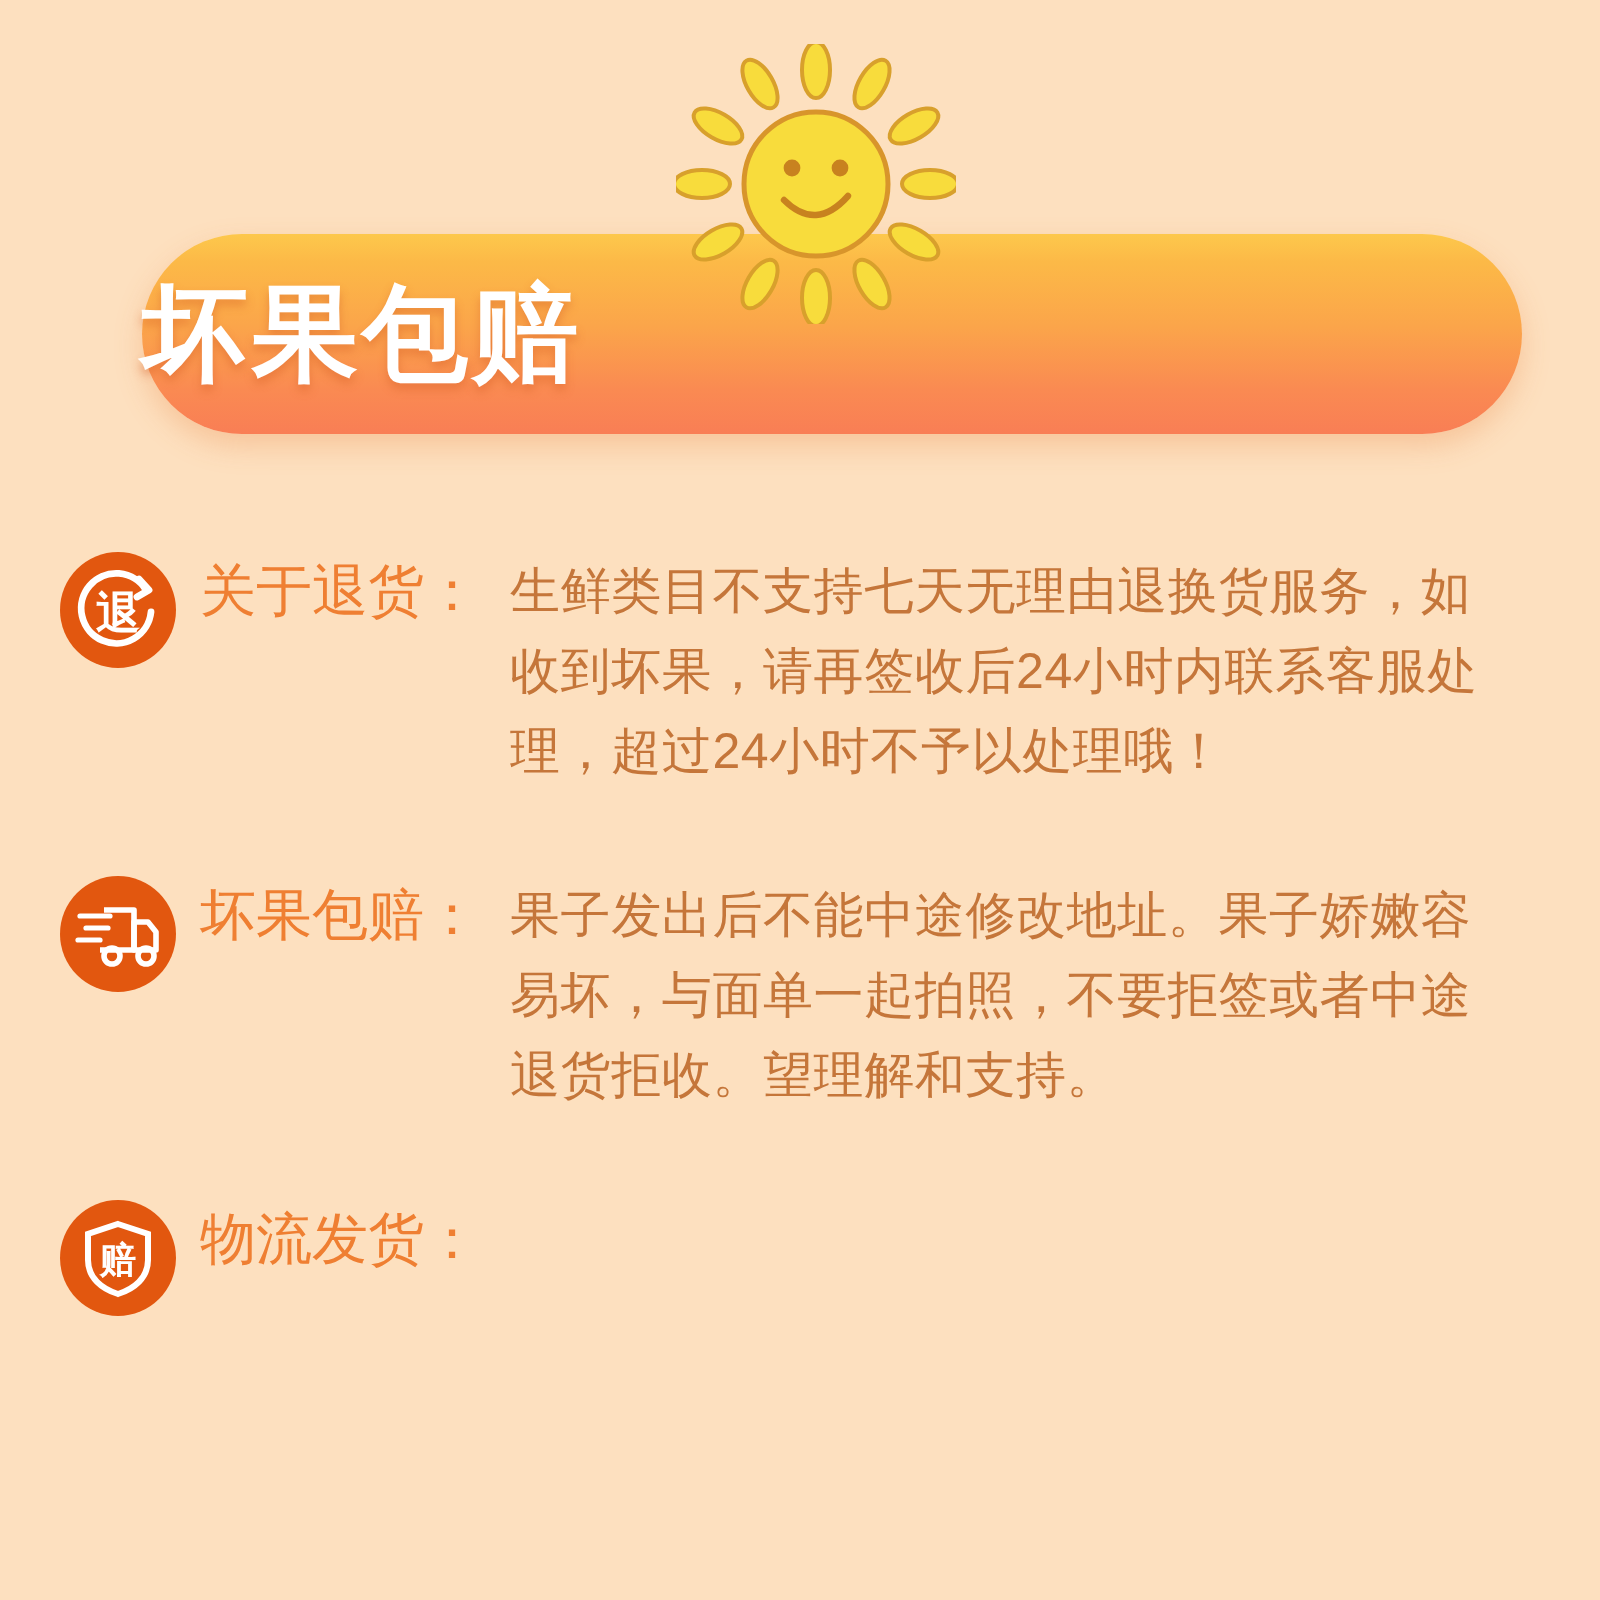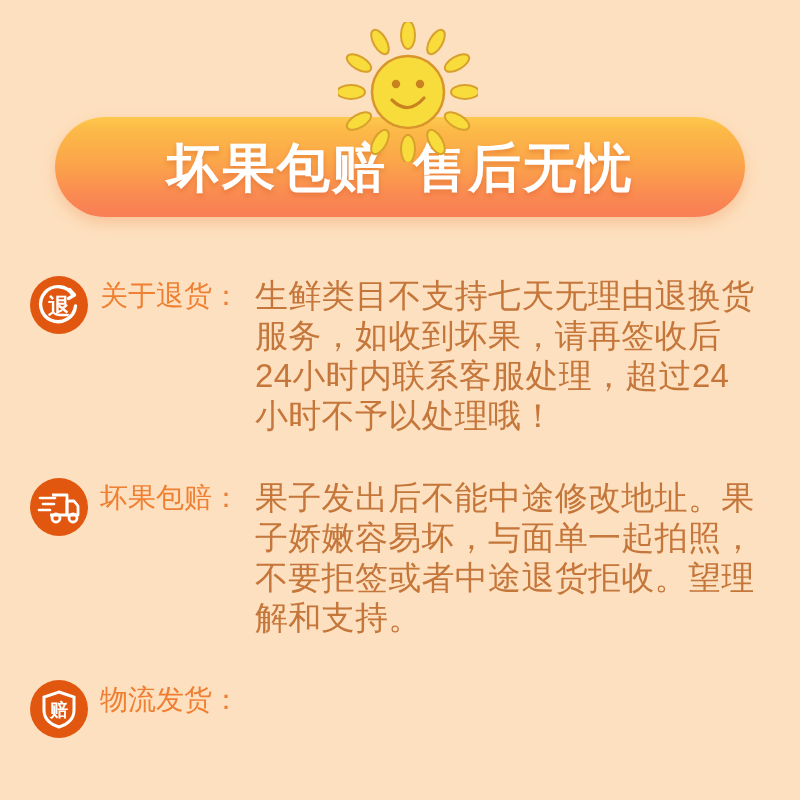--- a/index.html
+++ b/index.html
@@ -28,31 +28,31 @@
     position: absolute;
     left: 338px;
     top: 22px;
     width: 140px;
     height: 140px;
     z-index: 3;
   }
 
   .banner {
     position: absolute;
-    left: 55px;
+    left: 71px;
     top: 117px;
     width: 690px;
     height: 100px;
     border-radius: 50px;
     background: linear-gradient(180deg, #fdc84c 0%, #fcb947 14%, #fba54a 46%, #fa8a52 78%, #f97e55 100%);
     box-shadow: 0 6px 14px rgba(232,126,58,0.28);
     z-index: 2;
     display: flex;
     align-items: center;
-    justify-content: center;
+    justify-content: flex-start;
   }
   .banner-inner {
     display: flex;
     align-items: baseline;
     gap: 26px;
   }
   .banner-text {
     font-size: 53px;
     font-weight: bold;
     color: #ffffff;
@@ -98,21 +98,21 @@
     padding-left: 12px;
     font-size: 28px;
     font-weight: normal;
     color: #ef7f32;
     line-height: 40px;
     white-space: nowrap;
   }
   .section-text {
     flex: 0 0 auto;
     width: 500px;
-    font-size: 33px;
+    font-size: 25px;
     color: #c5763a;
     line-height: 40px;
     letter-spacing: 0.3px;
   }
 </style>
 </head>
 <body>
 
 <div class="header">
 
@@ -135,21 +135,20 @@
       <circle cx="70" cy="70" r="36" fill="#f8dc3c" stroke="#d8952b" stroke-width="2.5"></circle>
       <circle cx="58" cy="62" r="4.2" fill="#c8821f"></circle>
       <circle cx="82" cy="62" r="4.2" fill="#c8821f"></circle>
       <path d="M54 78 Q70 94 86 76" fill="none" stroke="#c8821f" stroke-width="3.2" stroke-linecap="round"></path>
     </svg>
   </div>
 
   <div class="banner">
     <div class="banner-inner">
       <span class="banner-text">坏果包赔</span>
-      <span class="banner-text">售后无忧</span>
     </div>
   </div>
 </div>
 
 <div class="sections">
 
   <div class="section">
     <div class="icon-wrap">
       <svg viewBox="0 0 58 58" xmlns="http://www.w3.org/2000/svg">
         <circle cx="29" cy="29" r="29" fill="#e2570f"></circle>

